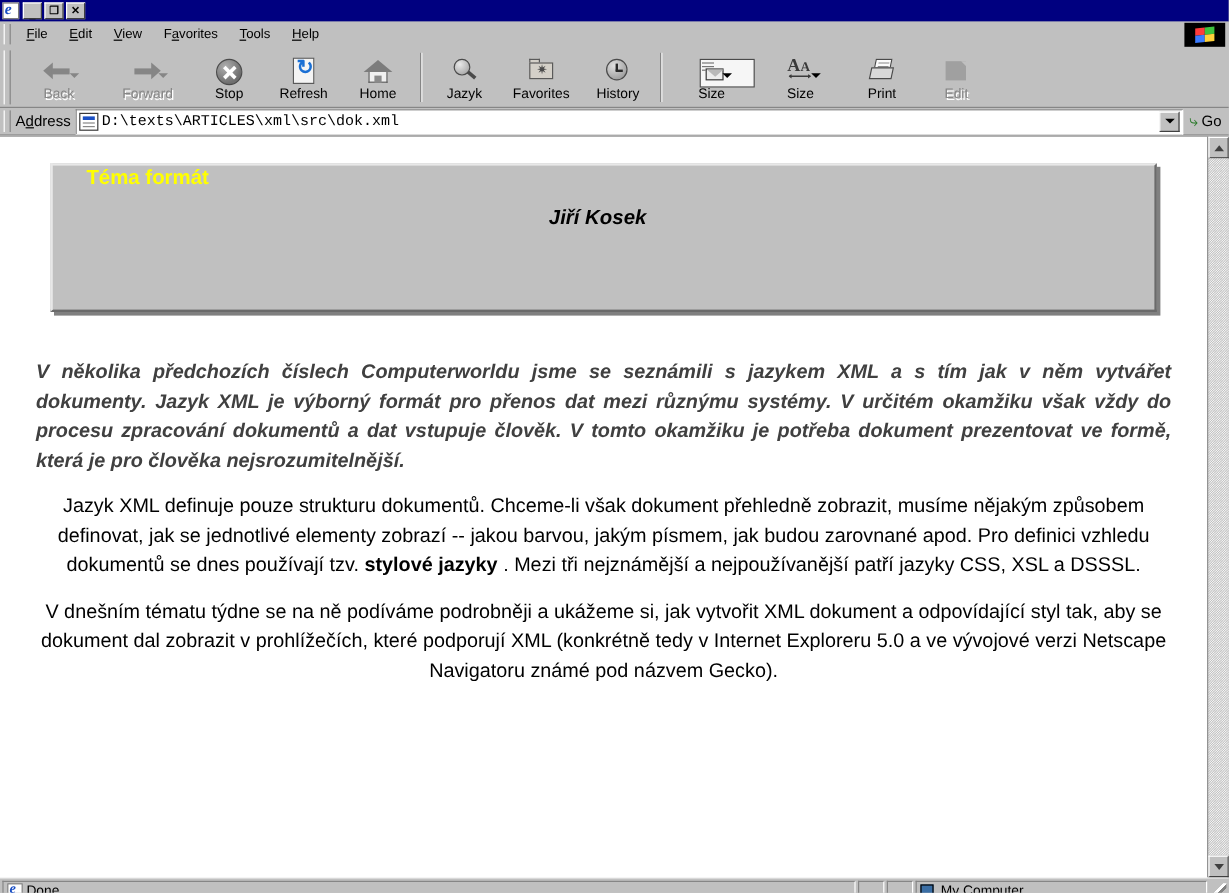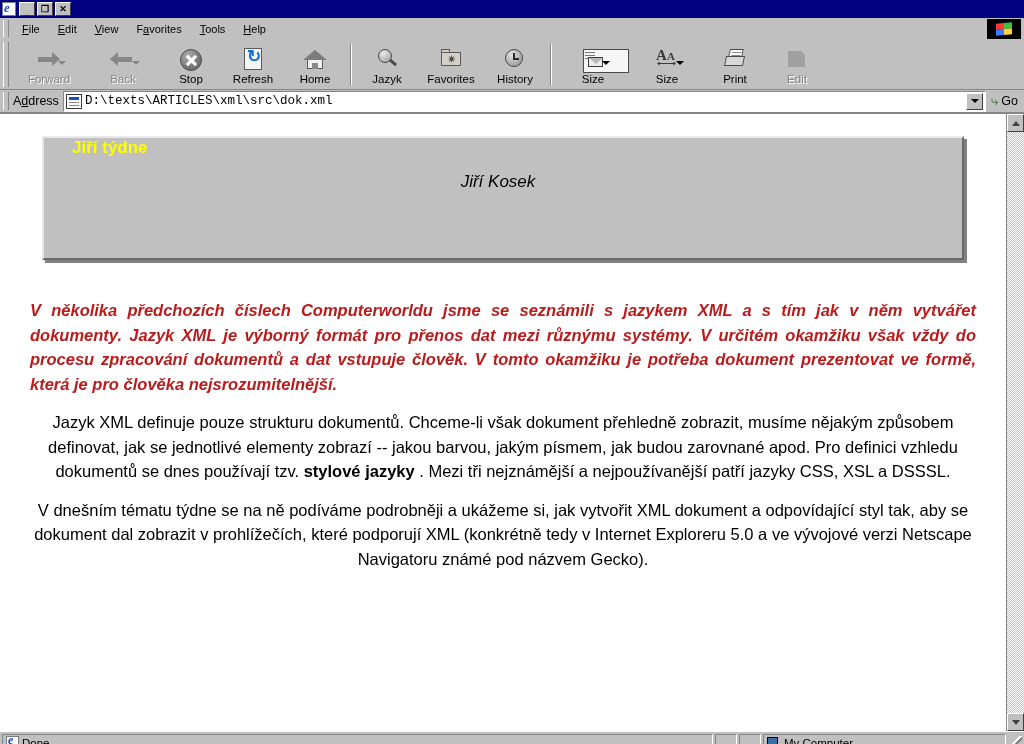--- a/index.html
+++ b/index.html
@@ -488,32 +488,32 @@
     font-weight: bold;
     white-space: nowrap;
     margin-left: 16px;
     position: relative;
     top: -6px;
   }
   .banner-author {
     text-align: center;
     font-size: 17px;
     font-style: italic;
-    font-weight: normal;
+    font-weight: bold;
     color: #000;
     margin-top: 8px;
     padding-right: 10px;
   }
 
   .lead {
     font-size: 16.5px;
     font-style: italic;
     font-weight: bold;
     line-height: 24.5px;
-    color: #b91c1c;
+    color: #404040;
     text-align: justify;
     margin: 38px 8px 0 8px;
   }
   .para {
     font-size: 16.5px;
     line-height: 24.5px;
     color: #000;
     text-align: center;
     margin: 14px 8px 0 8px;
   }
@@ -650,38 +650,38 @@
         <i></i>
       </div>
   </div>
 </div>
 
 <div class="toolbar">
   <div class="tbar-grip"></div>
 
   <div class="tbutton tb-withdrop disabled">
     <div class="tb-ico">
+      <div class="ico-arrow ico-back">
+          <div class="head"></div>
+          <div class="shaft"></div>
+        </div>
+      <div class="drop-arrow dis"></div>
+    </div>
+    <div class="tb-label">Back</div>
+  </div>
+
+  <div class="tbutton tb-withdrop disabled">
+    <div class="tb-ico">
       <div class="ico-arrow ico-fwd">
           <div class="head"></div>
           <div class="shaft"></div>
         </div>
       <div class="drop-arrow dis"></div>
     </div>
     <div class="tb-label">Forward</div>
-  </div>
-
-  <div class="tbutton tb-withdrop disabled">
-    <div class="tb-ico">
-      <div class="ico-arrow ico-back">
-          <div class="head"></div>
-          <div class="shaft"></div>
-        </div>
-      <div class="drop-arrow dis"></div>
-    </div>
-    <div class="tb-label">Back</div>
   </div>
 
   <div class="tbutton">
     <div class="tb-ico">
         <div class="ico-stop"></div>
       </div>
     <div class="tb-label">Stop</div>
   </div>
 
   <div class="tbutton">
@@ -797,21 +797,21 @@
     <span class="go-arrow">⤷</span>
     <span>Go</span>
   </div>
 </div>
 
 <div class="content-wrap">
   <div class="page">
 
     <div class="banner">
       <div class="banner-titleline">
-        <div class="banner-badge">Jiří týdne</div>
+        <div class="banner-badge">Téma formát</div>
       </div>
       <div class="banner-author">Jiří Kosek</div>
     </div>
 
     <div class="lead">V několika předchozích číslech Computerworldu jsme se seznámili s jazykem XML a s tím jak v něm vytvářet dokumenty. Jazyk XML je výborný formát pro přenos dat mezi různýmu systémy. V určitém okamžiku však vždy do procesu zpracování dokumentů a dat vstupuje člověk. V tomto okamžiku je potřeba dokument prezentovat ve formě, která je pro člověka nejsrozumitelnější.</div>
 
     <div class="para"><span>Jazyk XML definuje pouze strukturu dokumentů. Chceme-li však dokument přehledně zobrazit, musíme nějakým způsobem definovat, jak se jednotlivé elementy zobrazí -- jakou barvou, jakým písmem, jak budou zarovnané apod. Pro definici vzhledu dokumentů se dnes používají tzv. </span><b>stylové jazyky</b><span> . Mezi tři nejznámější a nejpoužívanější patří jazyky CSS, XSL a DSSSL.</span></div>
 
     <div class="para">V dnešním tématu týdne se na ně podíváme podrobněji a ukážeme si, jak vytvořit XML dokument a odpovídající styl tak, aby se dokument dal zobrazit v prohlížečích, které podporují XML (konkrétně tedy v Internet Exploreru 5.0 a ve vývojové verzi Netscape Navigatoru známé pod názvem Gecko).</div>
 

